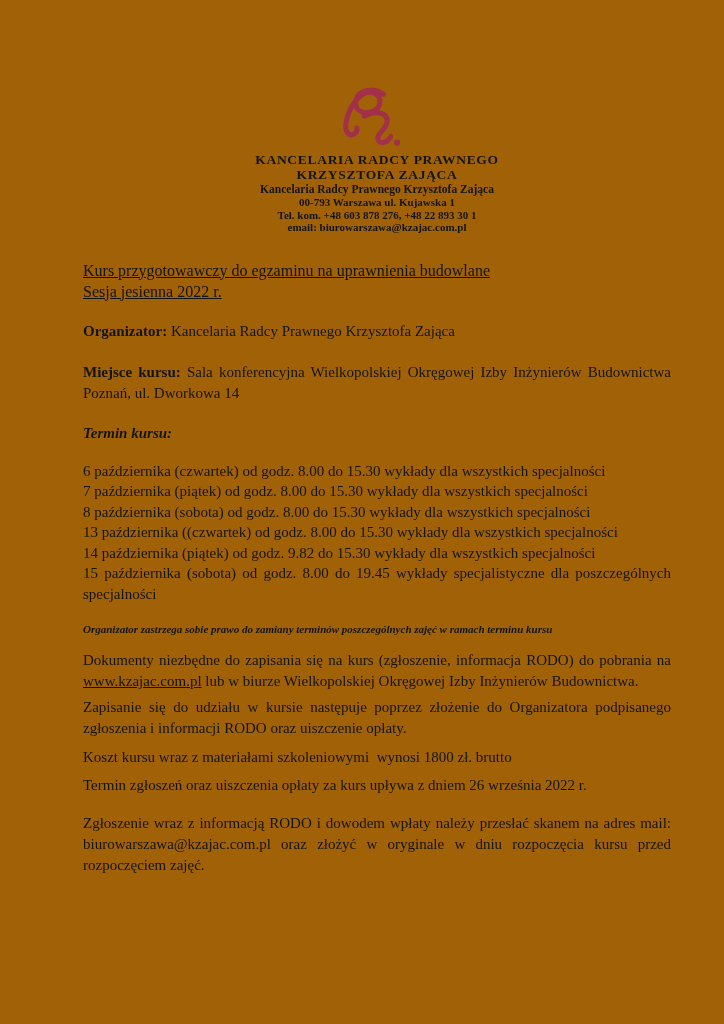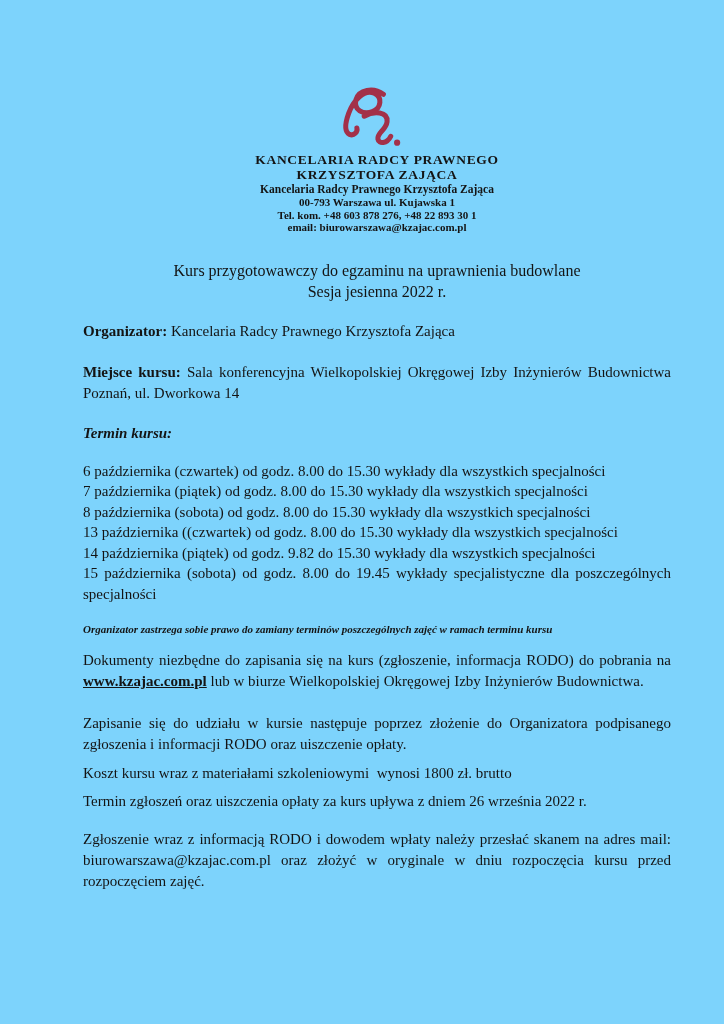--- a/index.html
+++ b/index.html
@@ -7,52 +7,52 @@
     width:724px; height:1024px;
     font-family:"Liberation Serif","DejaVu Serif",serif;
     color:#141414;
     -webkit-font-smoothing:antialiased;
   }
   .page {
     position:relative;
     width:724px; height:1024px;
     box-sizing:border-box;
     padding:86px 53px 0 83px;
-    background:#7dd3fc;
+    background:#a16207;
     overflow:hidden;
   }
   
   .letterhead { text-align:center; }
   .logo-wrap { height:64px; display:flex; justify-content:center; align-items:flex-start; margin-bottom:2px; }
   .lh-name { font-size:13.5px; font-weight:700; letter-spacing:0.7px; line-height:15px; }
   .lh-sub  { font-size:11.5px; font-weight:700; line-height:13px; margin-top:1px; }
   .lh-addr { font-size:11px;   font-weight:700; line-height:12.5px; }
   
-  .doc-title { text-align:center; font-size:16px; line-height:21px; margin-top:26px; }
+  .doc-title { font-size:16px; line-height:21px; margin-top:26px;text-decoration:underline; }
   
   .para  { font-size:15px; line-height:21px; text-align:justify; }
   .lbl   { font-weight:700; }
   .mt-org   { margin-top:19px; }
   .mt-venue { margin-top:20px; }
   .heading  { font-size:15px; font-weight:700; line-height:21px; margin-top:19px;font-style:italic; }
   .schedule { margin-top:17px; }
   .sched-item { font-size:15px; line-height:20.5px; text-align:justify; }
   .disclaimer {
     margin-top:15px;
     font-size:11px; line-height:21px;
     font-style:italic; font-weight:700;
     text-align:justify;
   }
   .mt-docs   { margin-top:10px; }
-  .mt-enroll { margin-top:21px;  }
+  .mt-enroll { margin-top:5px;  }
   .mt-cost   { margin-top:8px;  }
   .mt-dead   { margin-top:7px;  }
   .mt-subm   { margin-top:17px; }
   .oneline   { white-space:pre-wrap; text-align:left; }
-  .link { text-decoration:underline; white-space:nowrap; color:inherit; cursor:pointer;font-weight:bold; }
+  .link { text-decoration:underline; white-space:nowrap; color:inherit; cursor:pointer; }
 </style>
 </head>
 <body>
 
 <div class="page">
 
   <div class="letterhead">
     <div class="logo-wrap">
       <svg width="92" height="64" viewBox="0 0 100 70" fill="none" xmlns="http://www.w3.org/2000/svg">
         <path class="logo-stroke" d="M57 9 C 46 1, 30 4, 27 15 C 24 26, 35 32, 45 28 C 55 24, 56 12, 47 8 C 36 3, 24 16, 19 30 C 15 41, 14 50, 20 53 C 25 55, 29 50, 28 46" stroke="#a33049" stroke-width="5.5" stroke-linecap="round" fill="none"></path>

